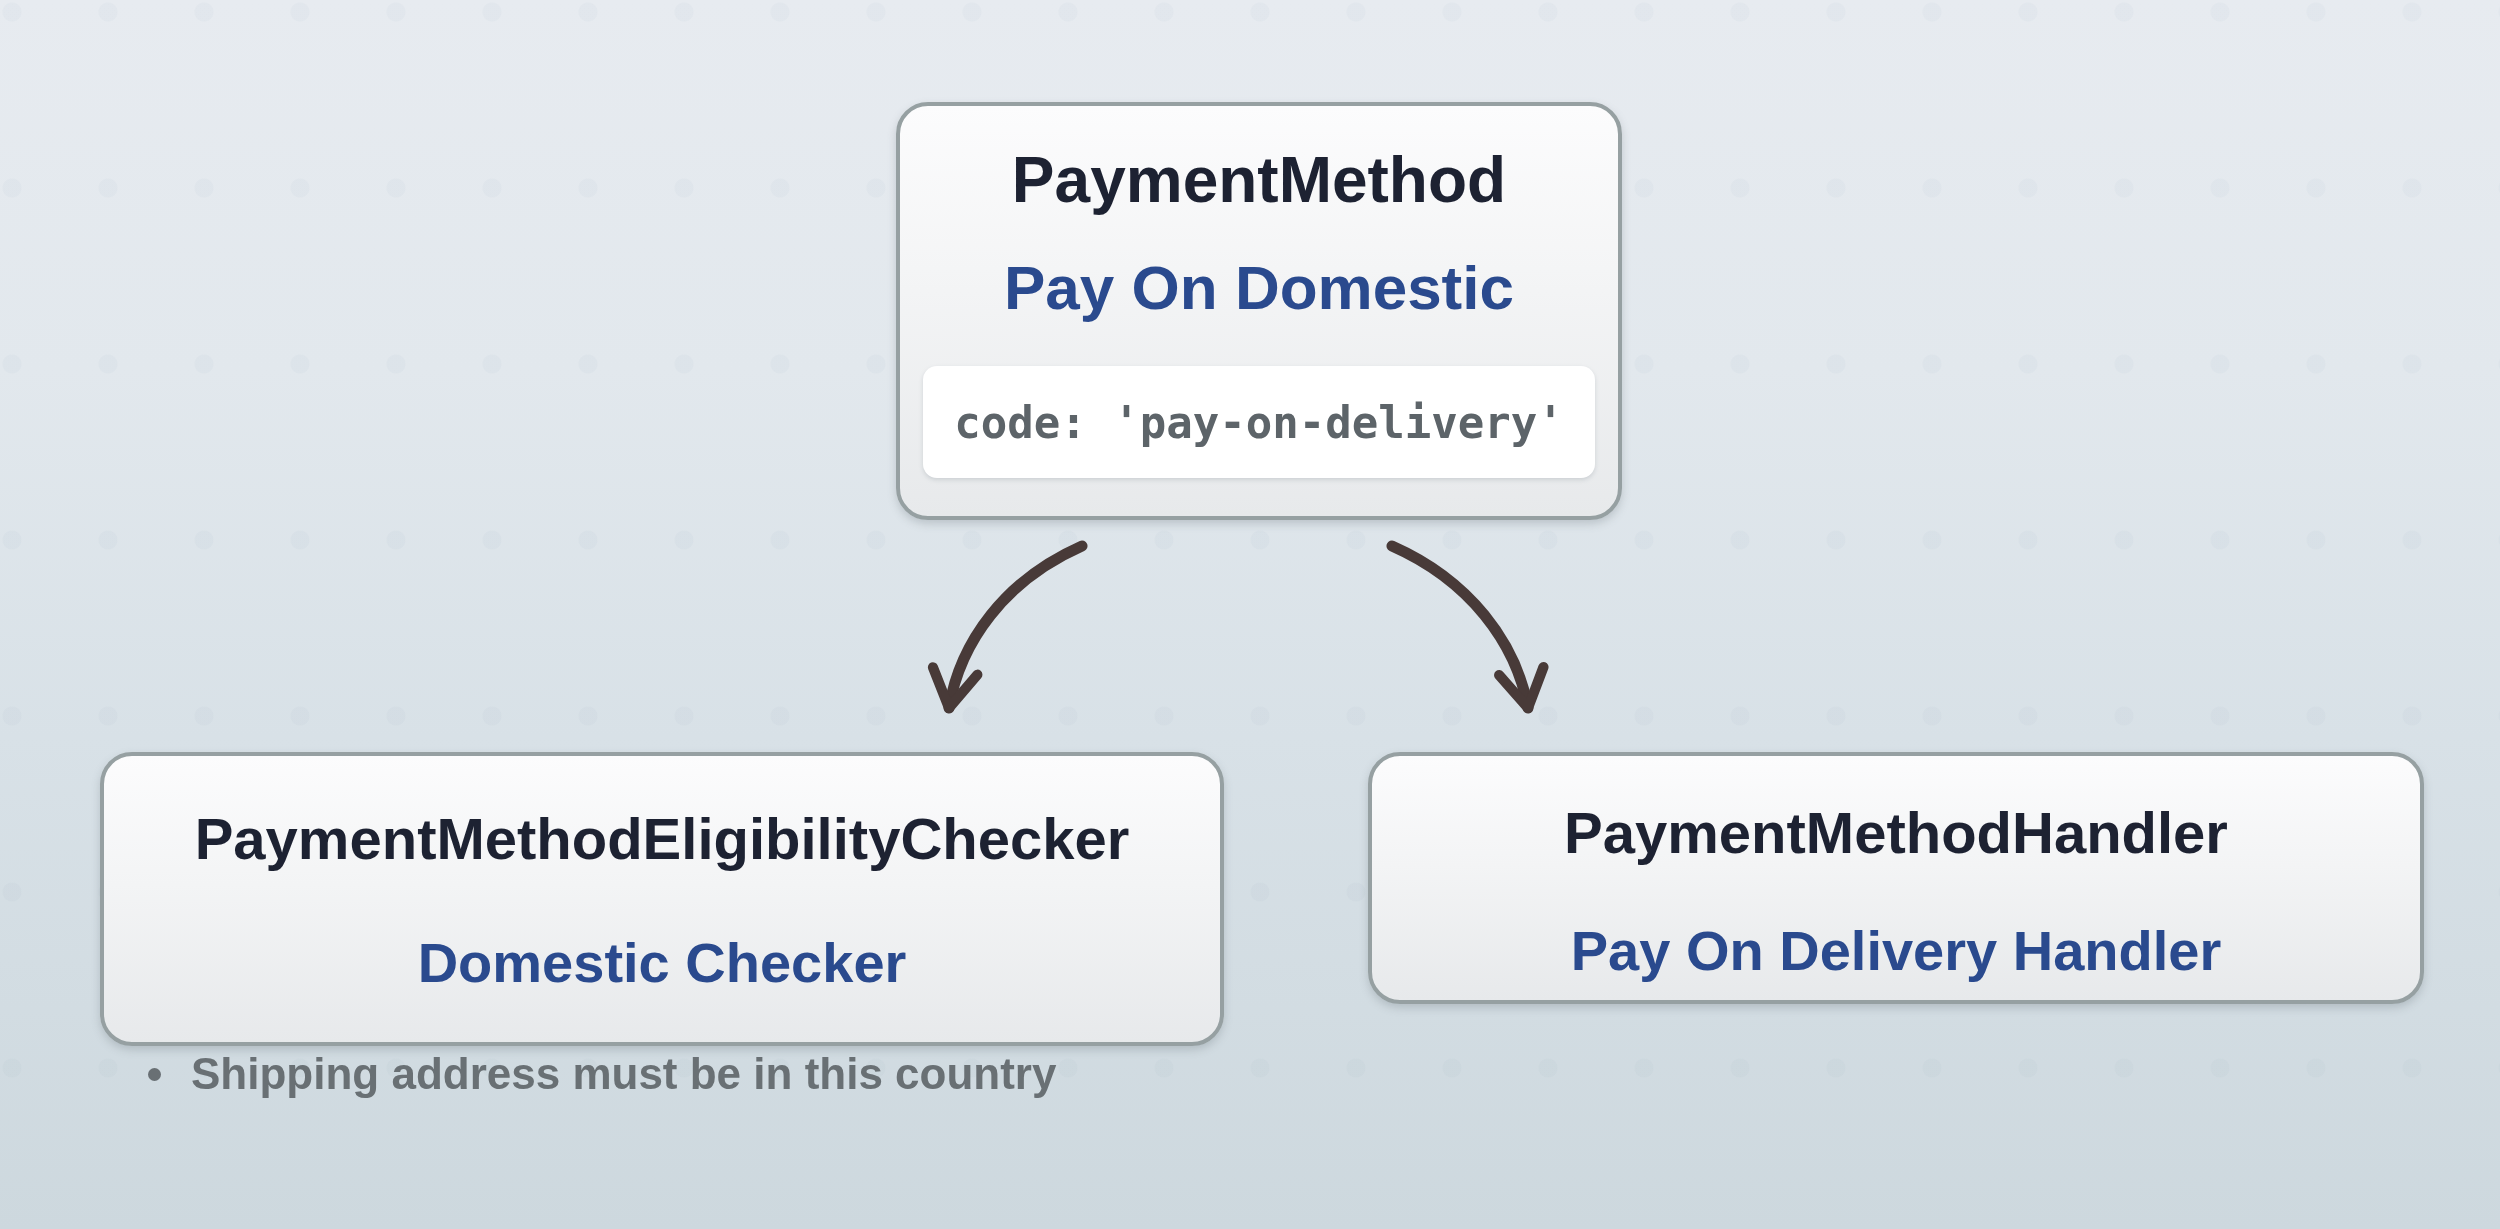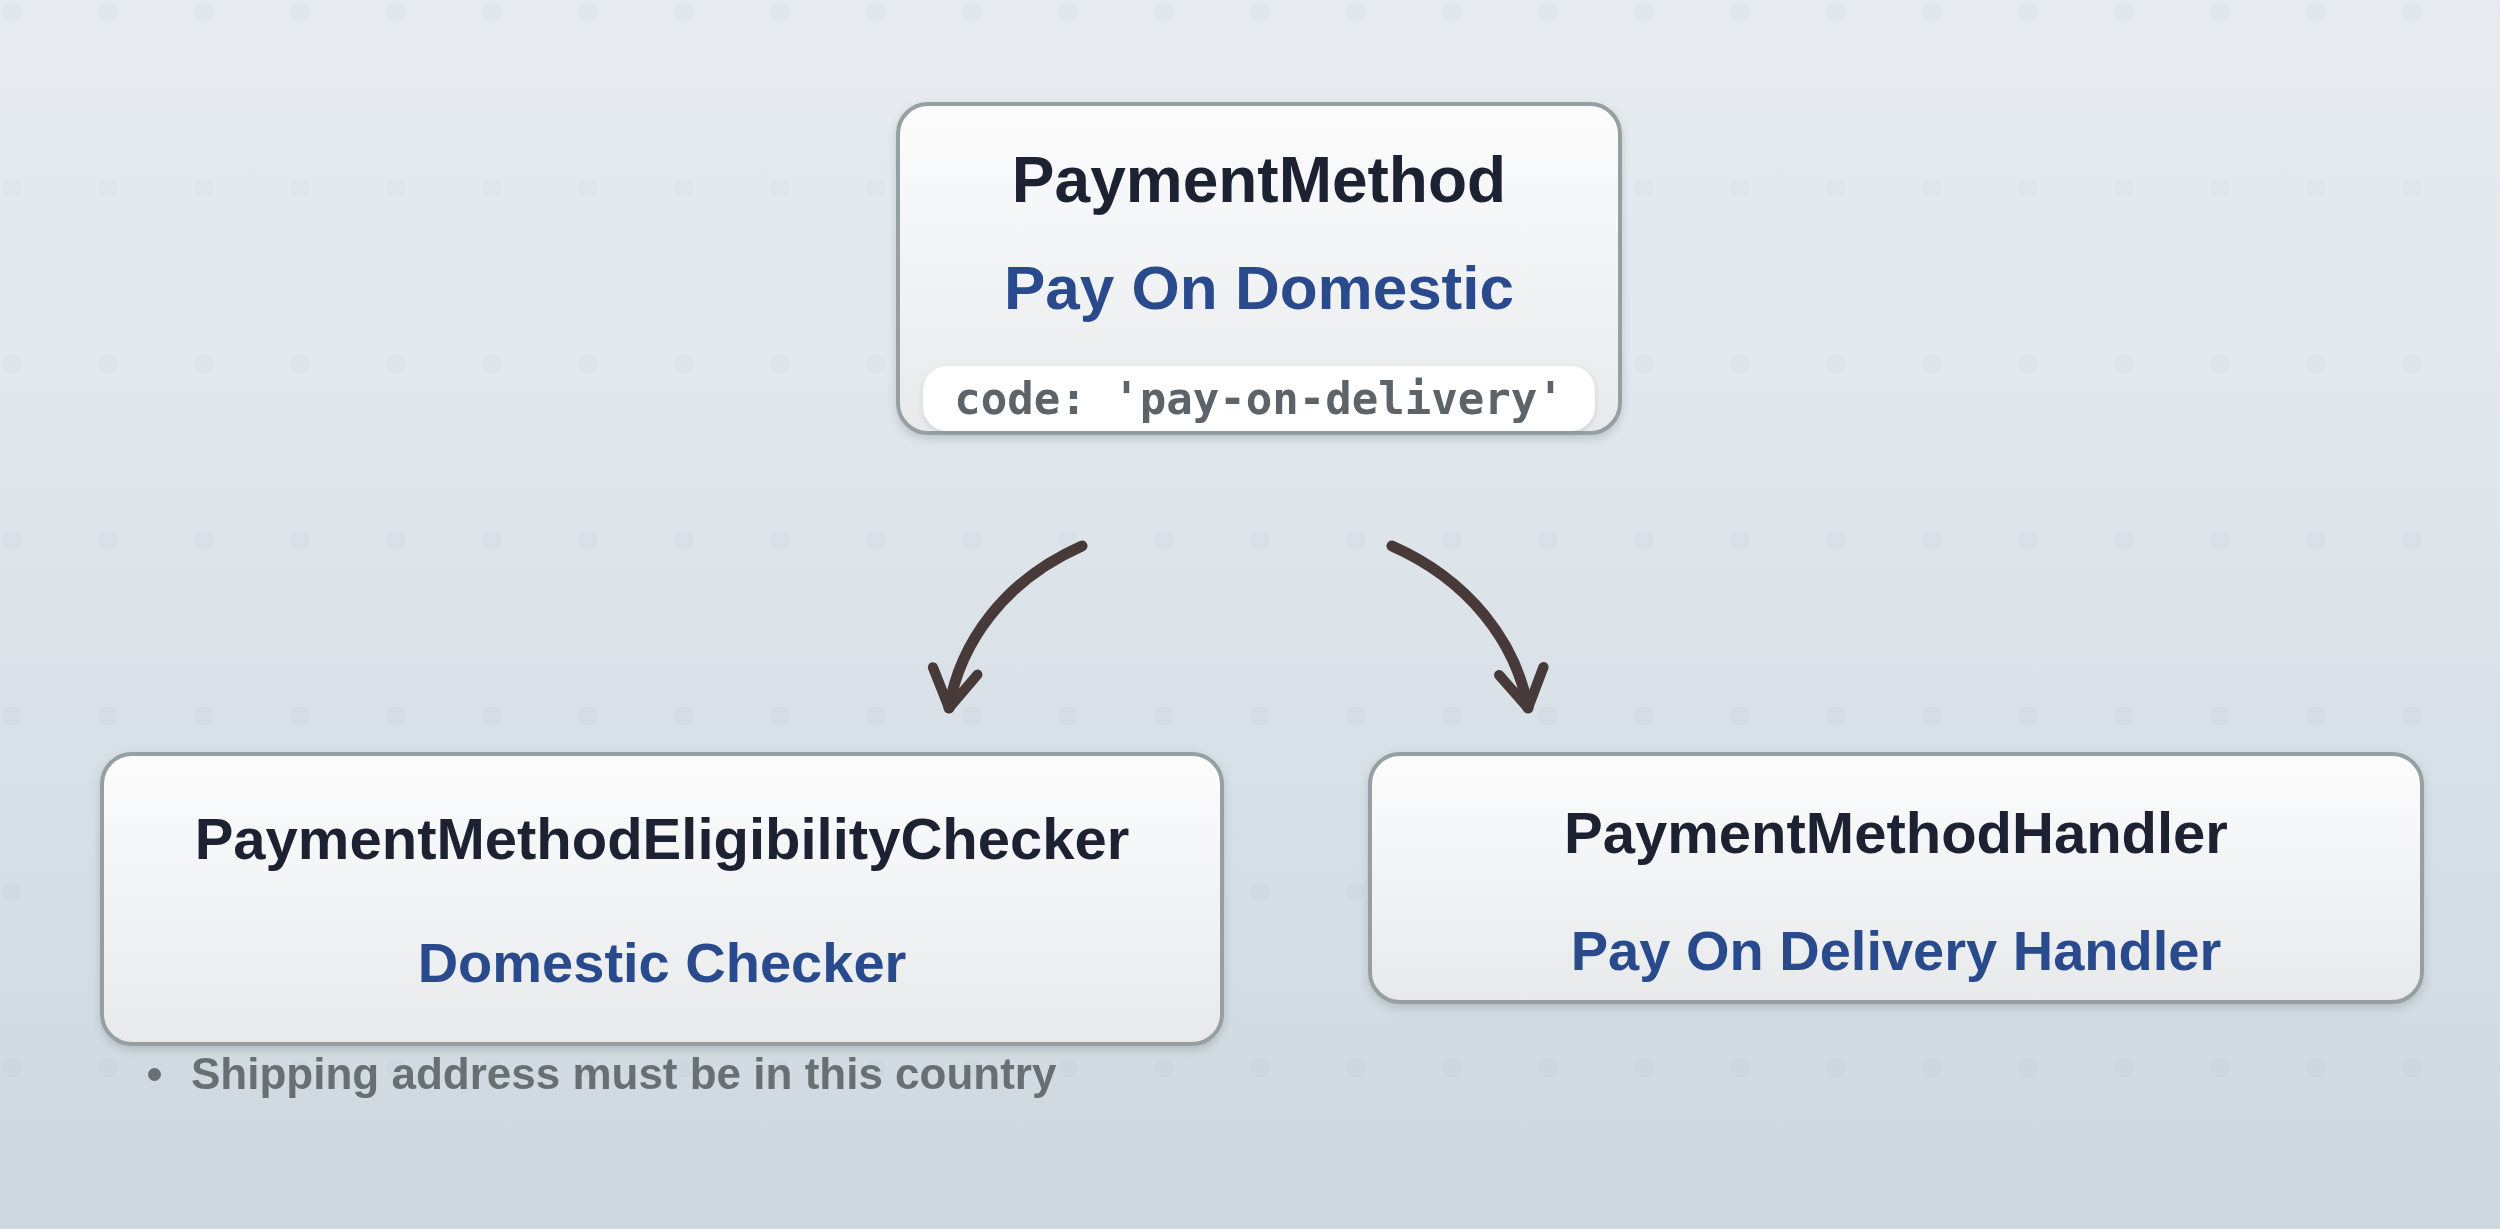--- a/index.html
+++ b/index.html
@@ -31,21 +31,21 @@
     border: 4px solid #96a0a2;
     border-radius: 32px;
     background: linear-gradient(180deg, #fcfcfd 0%, #f3f4f5 45%, #e7e9eb 100%);
     box-shadow: 0 4px 9px rgba(100, 112, 120, 0.28);
     display: flex;
     flex-direction: column;
     align-items: center;
     text-align: center;
   }
 
-  #node-payment-method { left: 896px; top: 102px; width: 726px; height: 333px; }
+  #node-payment-method { left: 896px; top: 102px; width: 726px; height: 418px; }
   #node-eligibility    { left: 100px; top: 752px; width: 1124px; height: 294px; }
   #node-handler        { left: 1368px; top: 752px; width: 1056px; height: 252px; }
 
   .node-title {
     font-weight: bold;
     color: #1d2232;
     letter-spacing: 0px;
     line-height: 1.08;
     white-space: nowrap;
   }
@@ -59,21 +59,21 @@
     line-height: 1.08;
     white-space: nowrap;
   }
   #node-payment-method .node-subtitle { font-size: 62px; margin-top: 40px; }
   #node-eligibility    .node-subtitle { font-size: 56px; margin-top: 62px; }
   #node-handler        .node-subtitle { font-size: 56px; margin-top: 56px; }
 
   .code-pill {
     margin-top: 44px;
     background: #ffffff;
-    border-radius: 24px;
+    border-radius: 14px;
     width: 672px;
     height: 112px;
     display: flex;
     align-items: center;
     justify-content: center;
     box-shadow: 0 2px 4px rgba(120, 130, 138, 0.25);
   }
   .code-text {
     font-family: "DejaVu Sans Mono", "Liberation Mono", monospace;
     font-size: 44px;

